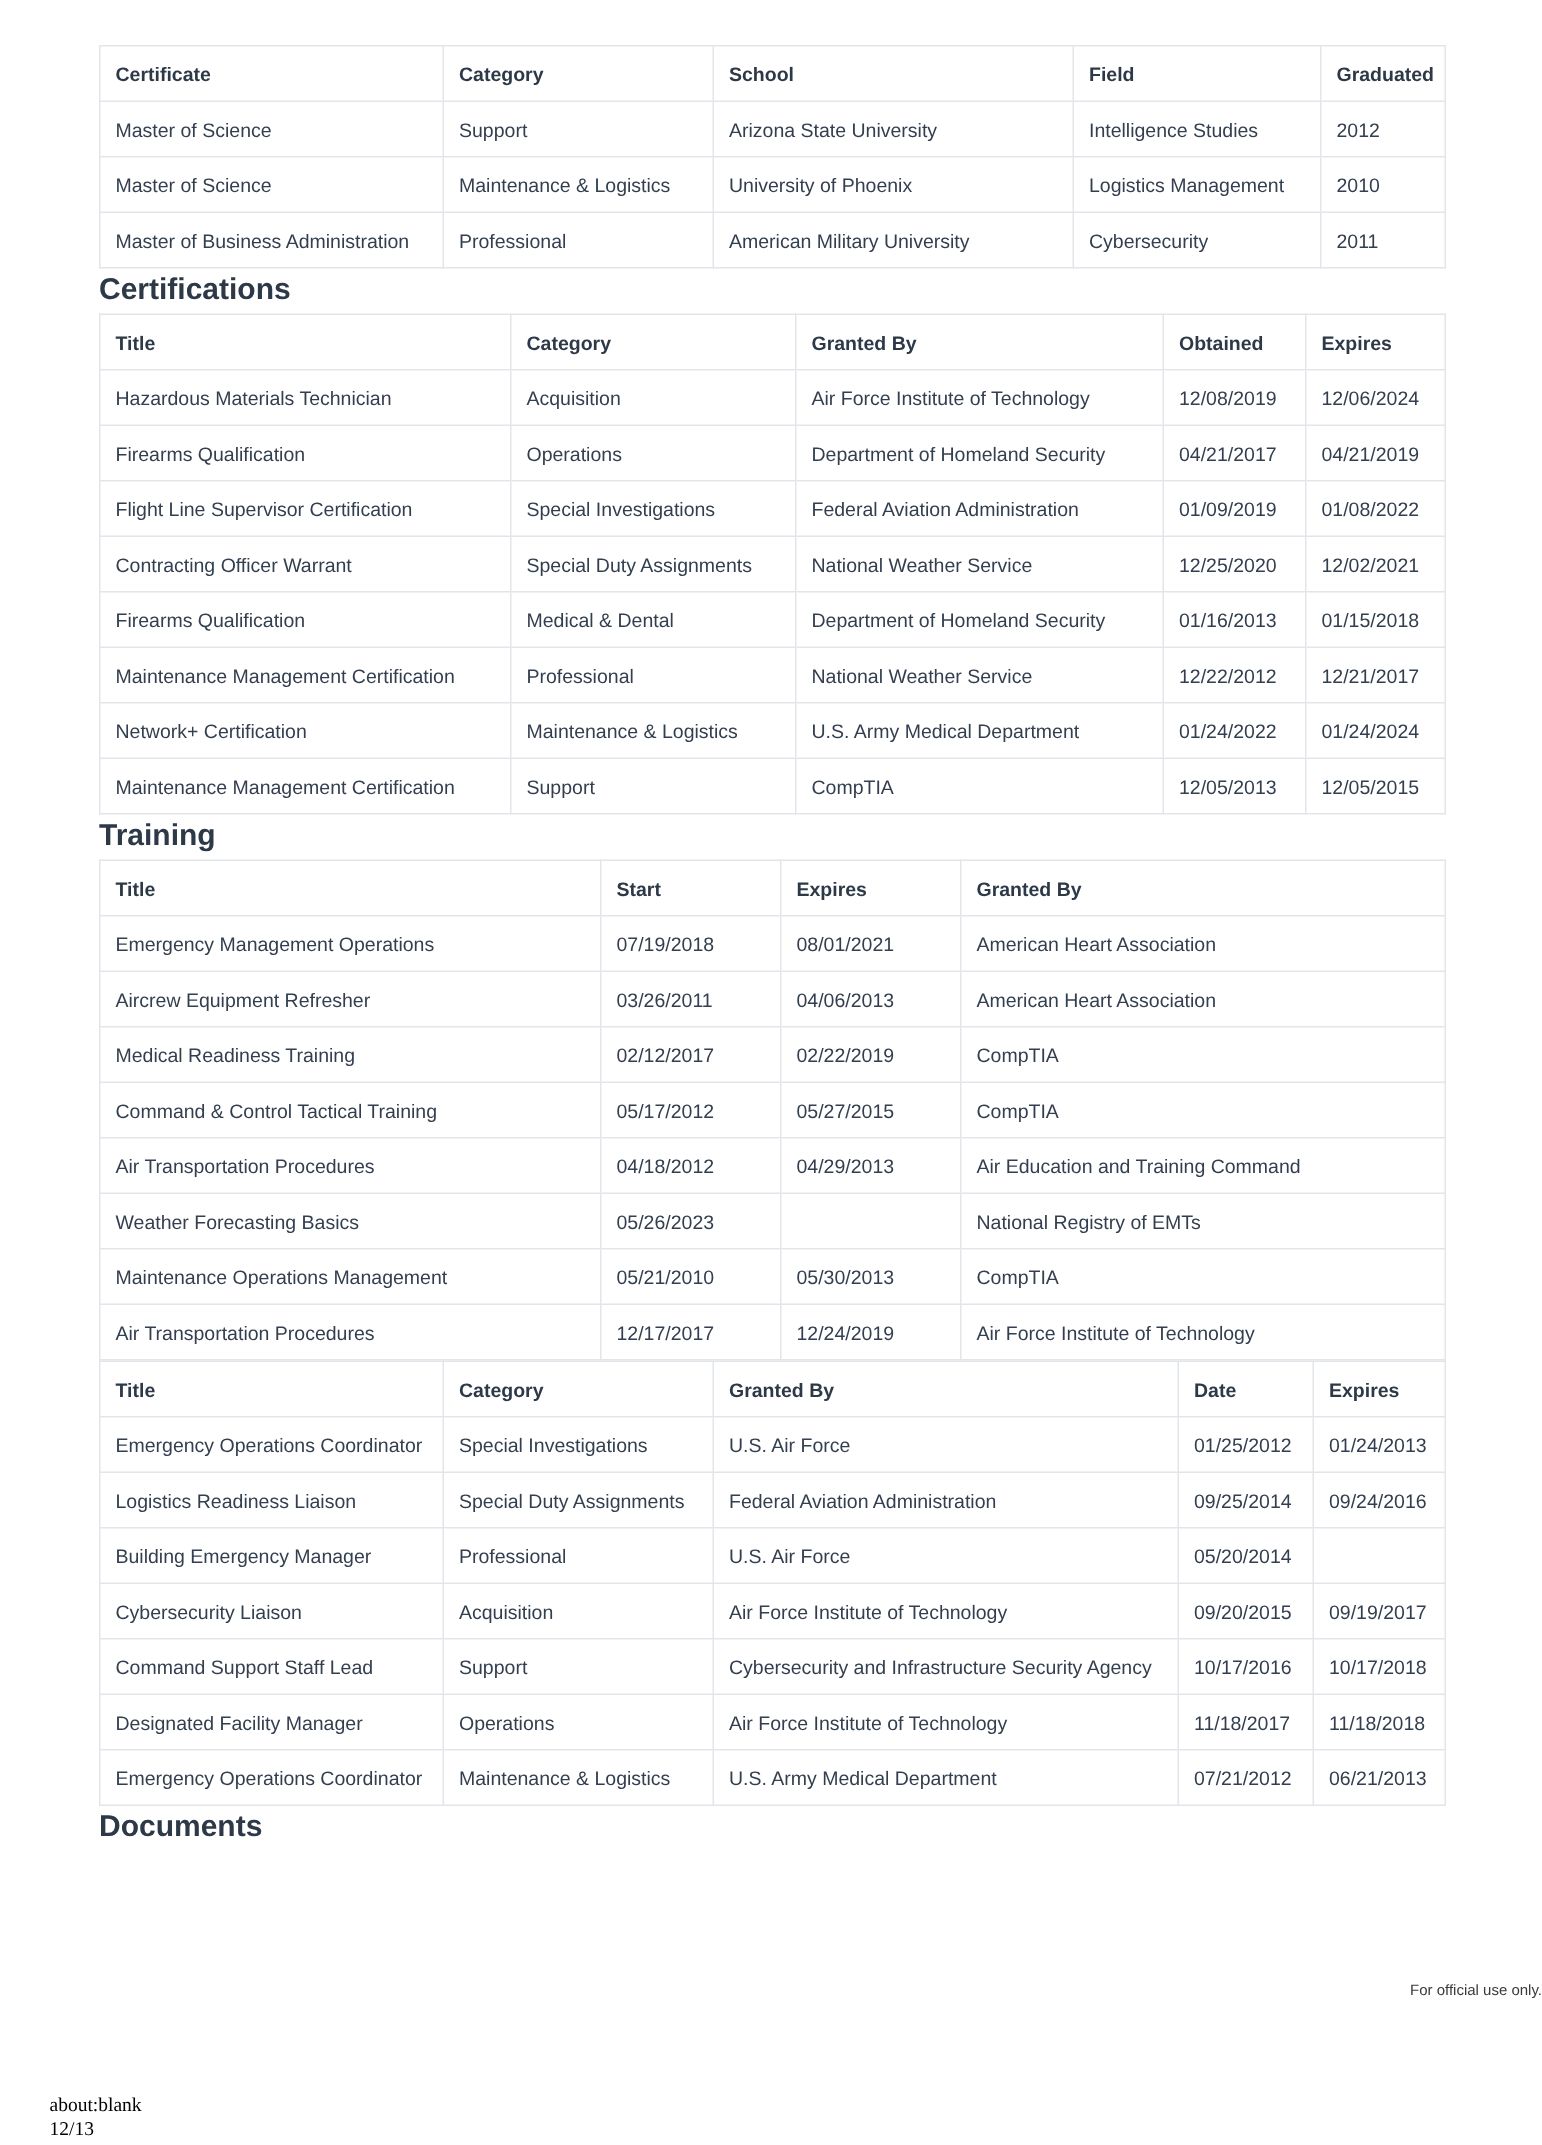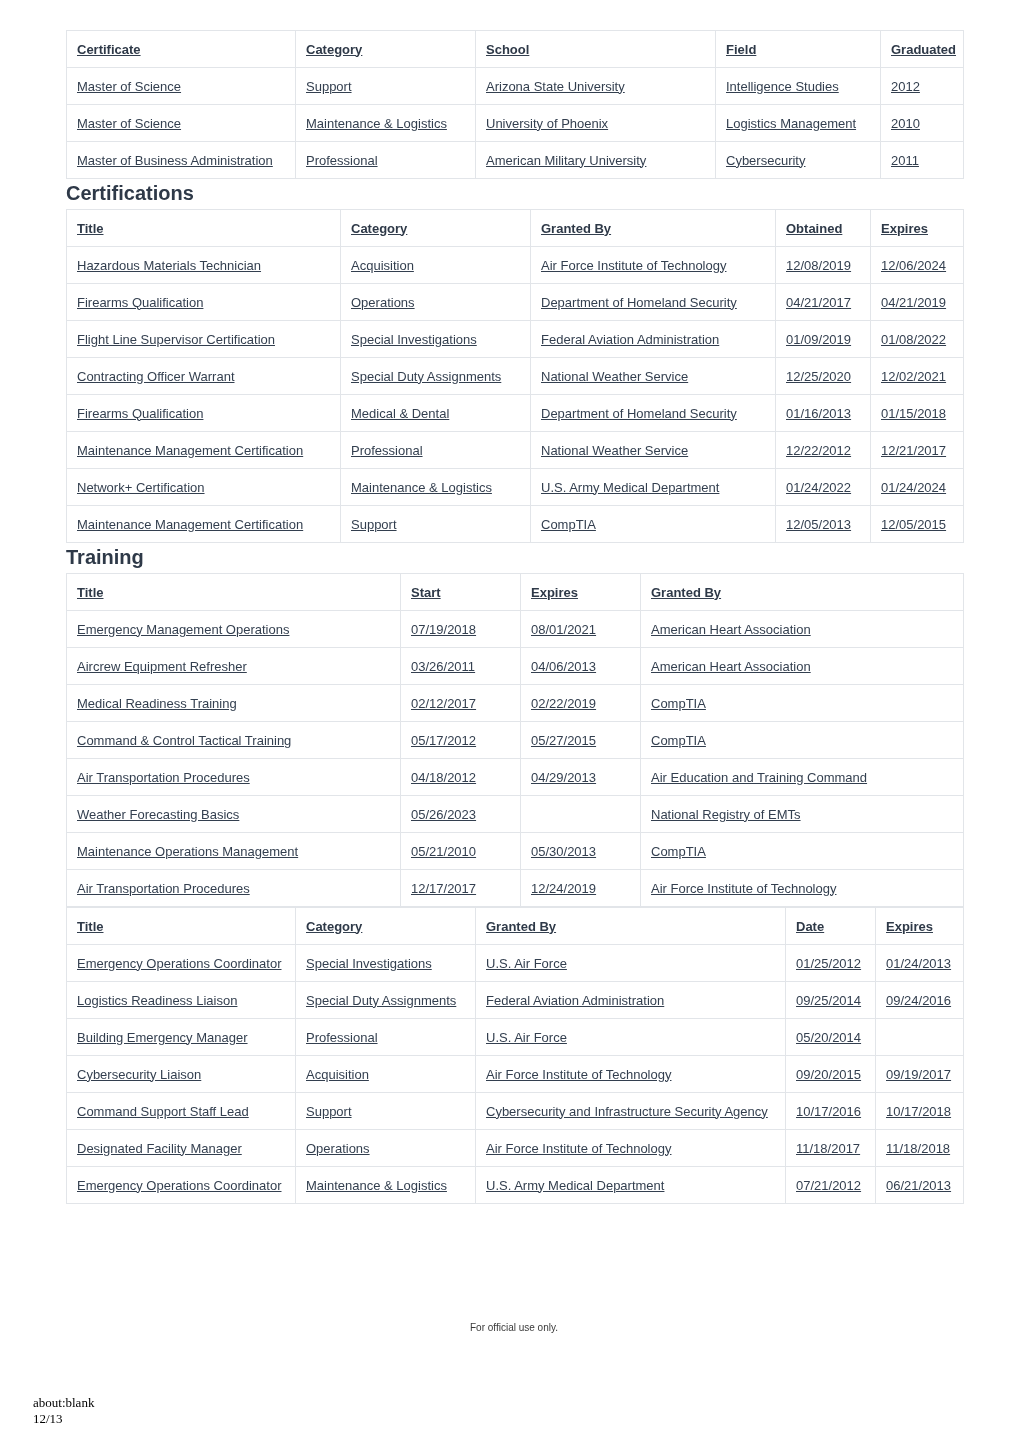--- a/index.html
+++ b/index.html
@@ -7,21 +7,21 @@
   body {
     width: 1028px; height: 1430px;
     background: #ffffff;
     position: relative;
     overflow: hidden;
     font-family: "Liberation Sans", sans-serif;
     color: #333f4f;
   }
   .content { position: absolute; top: 30px; left: 66px; width: 897px; }
 
-  table.grid { border-collapse: collapse; table-layout: fixed; width: 897px; text-decoration: underline; }
+  table.grid { border-collapse: collapse; table-layout: fixed; width: 897px; }
   table.grid th, table.grid td {
     border: 1px solid #e2e5e9;
     height: 37px;
     padding: 0 10px;
     font-size: 13px;
     text-align: left;
     vertical-align: middle;
     white-space: nowrap;
     overflow: hidden;
     color: #333f4f;
@@ -34,21 +34,21 @@
     font-size: 20px;
     line-height: 18px;
     margin: 5px 0 7px 0;
     font-weight: 700;
     color: #2e3948;
   }
 
   .official-note {
     position: absolute;
     top: 1322px; left: 0; width: 100%;
-    text-align: center;
+    text-align: right;
     font-size: 10px;
     color: #3a3a3a;
   }
 
   .page-footer {
     position: absolute;
     top: 1395px; left: 33px; right: 33px;
     display: flex;
     justify-content: space-between;
     font-family: "Liberation Serif", serif;
@@ -316,20 +316,21 @@
         <tr>
           <td>Emergency Operations Coordinator</td>
           <td>Maintenance &amp; Logistics</td>
           <td>U.S. Army Medical Department</td>
           <td>07/21/2012</td>
           <td class="expired">06/21/2013</td>
         </tr>
       </tbody>
     </table>
 
+  <h2 class="section">Documents</h2>
 
 </div>
 
 <div class="official-note">For official use only.</div>
 
 <div class="page-footer">
   <span>about:blank</span>
   <span>12/13</span>
 </div>
 

